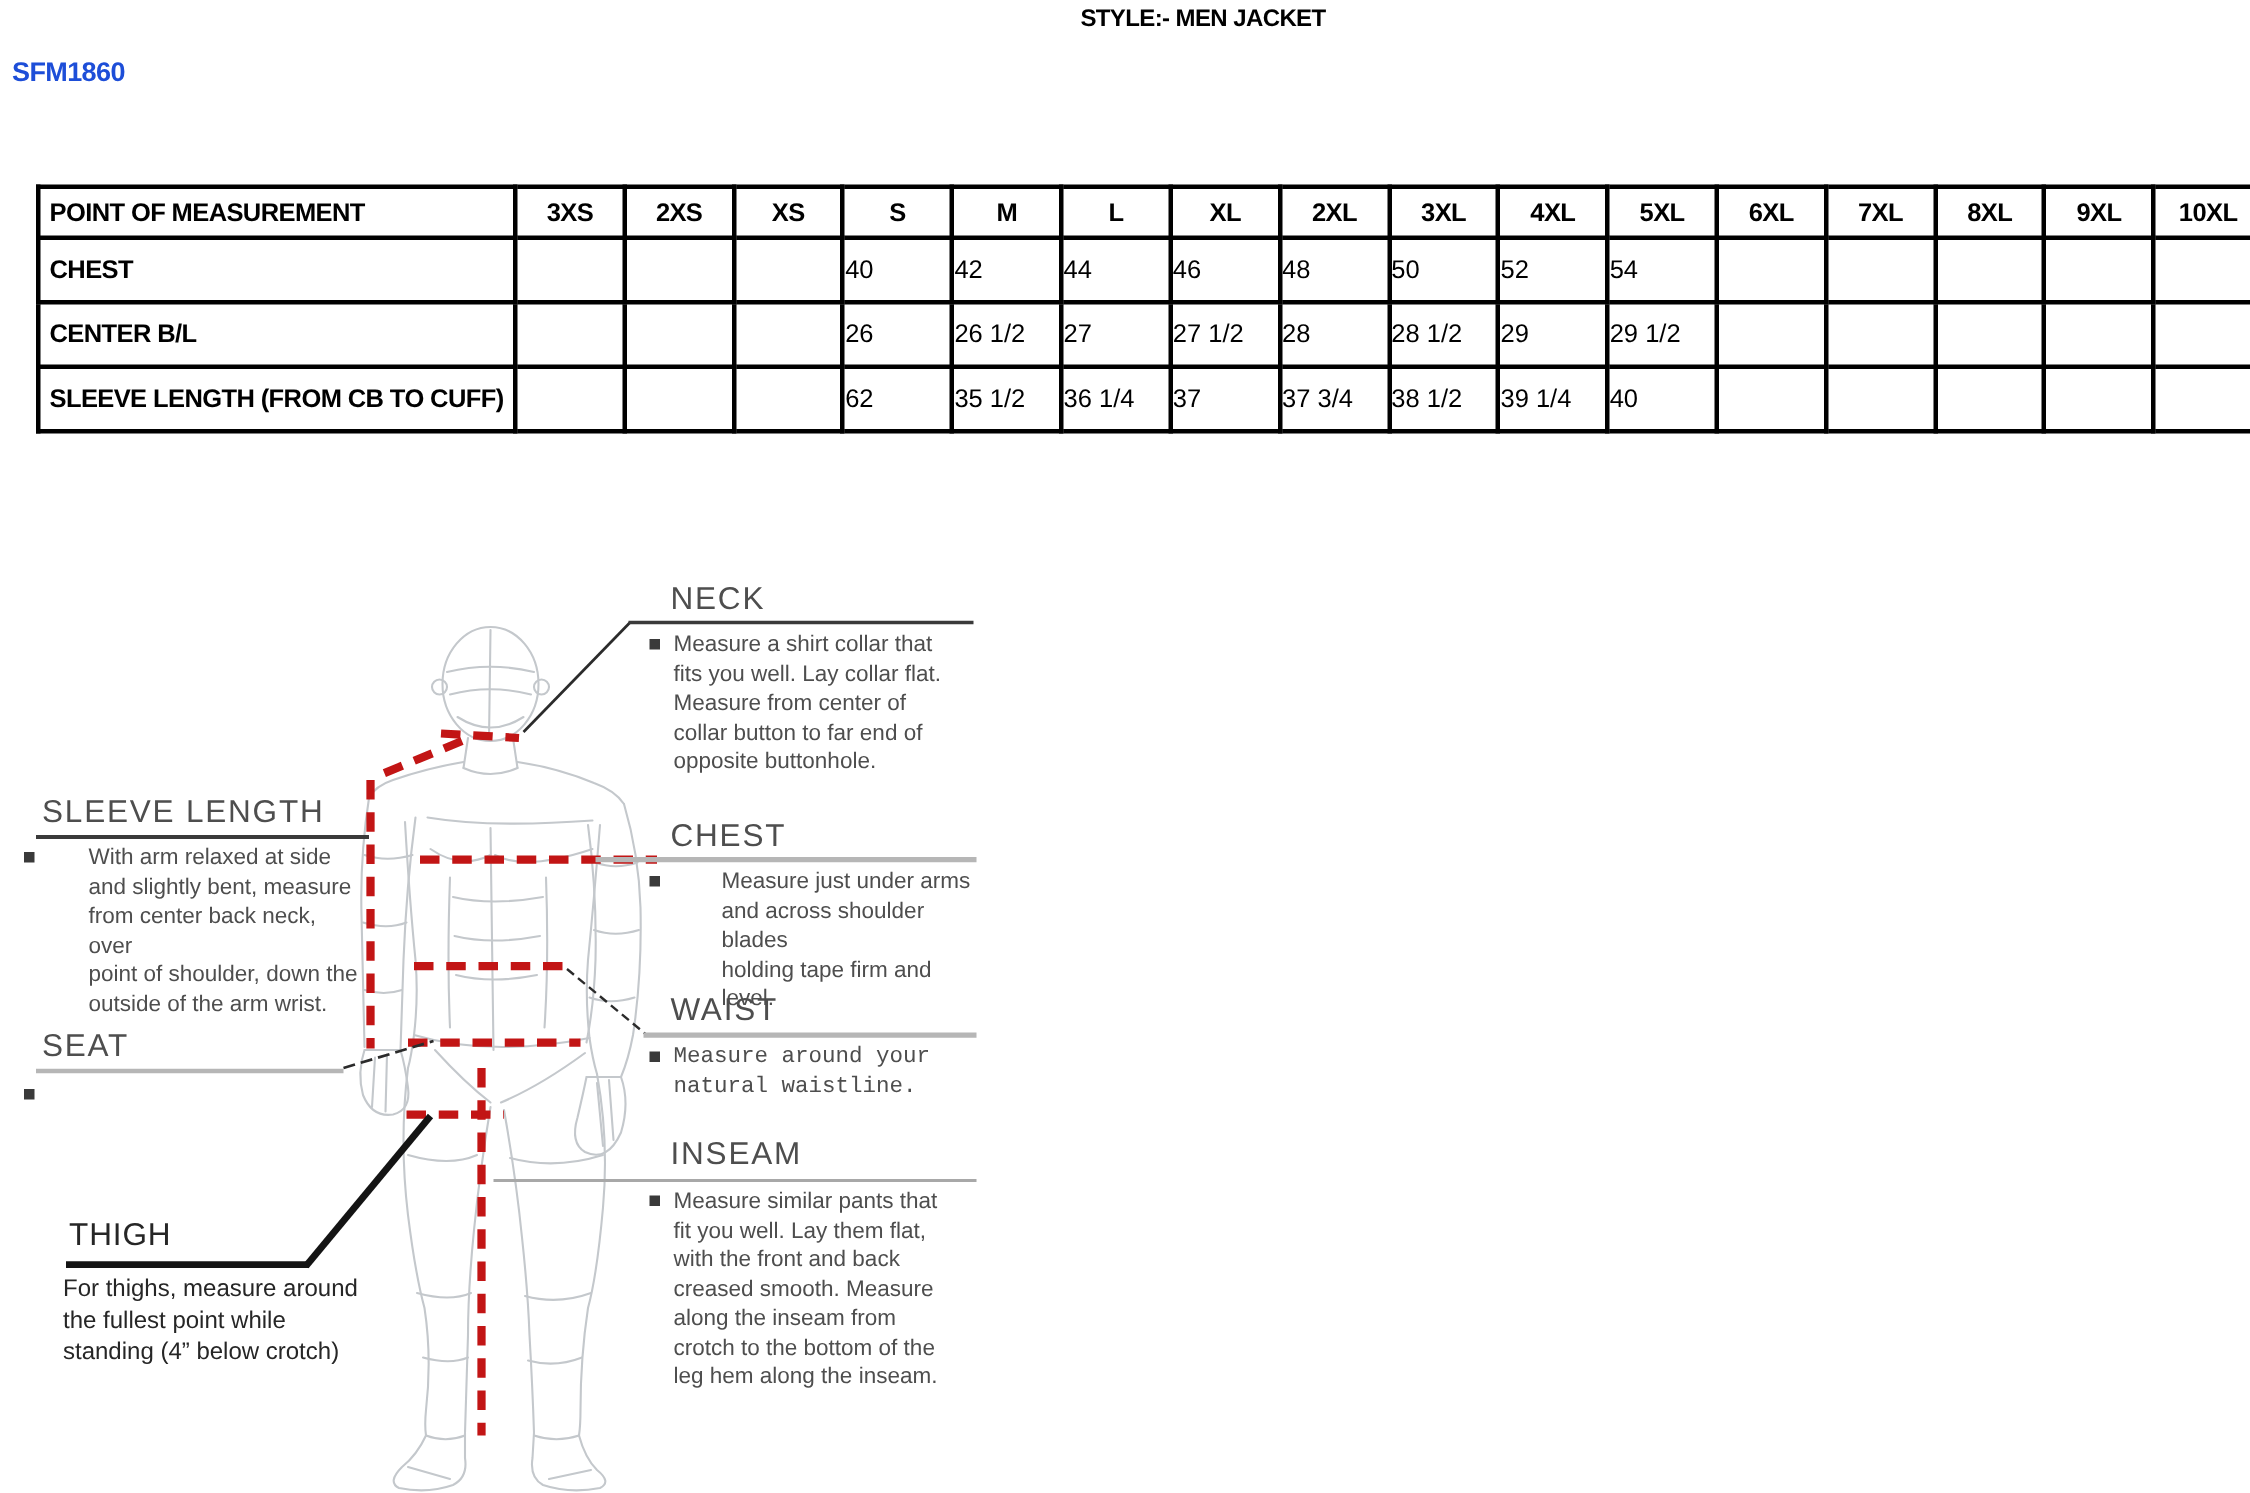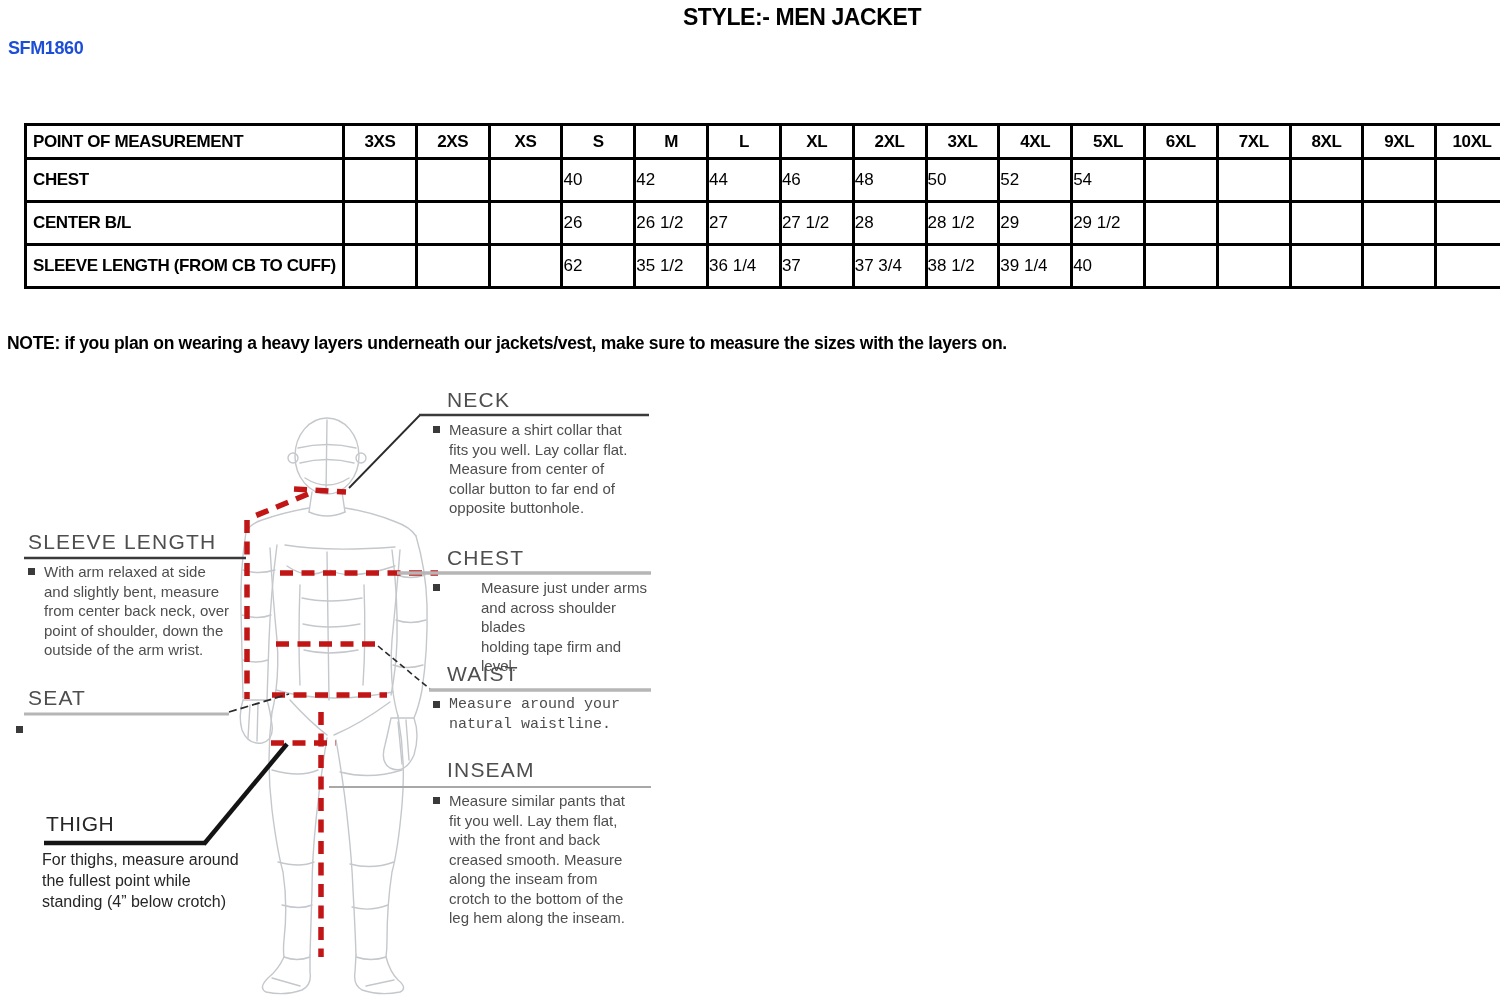--- a/index.html
+++ b/index.html
@@ -1,21 +1,21 @@
 <!DOCTYPE html>
 <html><head>
 <meta charset="utf-8">
 <style>
   * { margin:0; padding:0; box-sizing:border-box; }
   html,body { background:#ffffff; }
   body { font-family:"Liberation Sans", sans-serif; }
   .page { position:relative; width:1500px; height:995px; background:#fff; overflow:hidden; }
 
   .title { position:absolute; top:4px; left:0; width:1500px; text-align:center;
-           padding-left:104px; font-size:23px; font-weight:bold; color:#000;
+           padding-left:104px; font-size:16px; font-weight:bold; color:#000;
            letter-spacing:-0.4px; }
   .style-code { position:absolute; top:38px; left:8px; font-size:18px; font-weight:bold;
                 color:#1d4ed8; letter-spacing:-0.4px; }
 
   table.size-table { position:absolute; top:123px; left:7px; width:1486px;
                      border-collapse:collapse; table-layout:fixed;margin-left:17px; }
   table.size-table th, table.size-table td { border:3px solid #000; background:#fff;
                      font-size:17px; color:#000; overflow:hidden; white-space:nowrap; }
   table.size-table th { height:34px; font-weight:bold; text-align:center; letter-spacing:-0.4px; }
   table.size-table td { height:43px; text-align:left; font-weight:normal; }
@@ -120,21 +120,20 @@
           <td>40</td>
           <td></td>
           <td></td>
           <td></td>
           <td></td>
           <td></td>
         </tr>
       </tbody>
   </table>
 
-  <div class="note">NOTE: if you plan on wearing a heavy layers underneath our jackets/vest, make sure to measure the sizes with the layers on.</div>
 
   <svg class="diagram" width="670" height="617" viewBox="0 378 670 617">
 
     <g fill="none" stroke="#c4c8cc" stroke-width="1.4" stroke-linecap="round">
       <ellipse cx="327" cy="456" rx="32" ry="38"></ellipse>
       <path d="M 327 420 L 326 493"></path>
       <path d="M 298 448 Q 327 441 356 448"></path>
       <path d="M 300 463 Q 327 456 354 463"></path>
       <path d="M 305 478 Q 327 492 349 478"></path>
       <circle cx="293" cy="458" r="5"></circle>
@@ -230,21 +229,21 @@
         <span class="bullet"></span>
         <span class="ptext">Measure similar pants that
 fit you well. Lay them flat,
 with the front and back
 creased smooth. Measure
 along the inseam from
 crotch to the bottom of the
 leg hem along the inseam.</span>
       </div>
       <div class="guide-header" style="left: 28px; top: 530px;">SLEEVE LENGTH</div>
-      <div class="guide-para" style="left: 28px; top: 562px; width: 228px;">
+      <div class="guide-para" style="left: 16px; top: 562px; width: 228px; gap: 27px;">
         <span class="bullet"></span>
         <span class="ptext">With arm relaxed at side
 and slightly bent, measure
 from center back neck, over
 point of shoulder, down the
 outside of the arm wrist.</span>
       </div>
       <div class="guide-header" style="left: 28px; top: 686px;">SEAT</div>
       <div class="guide-para" style="left: 16px; top: 720px; width: 228px;">
         <span class="bullet"></span>

